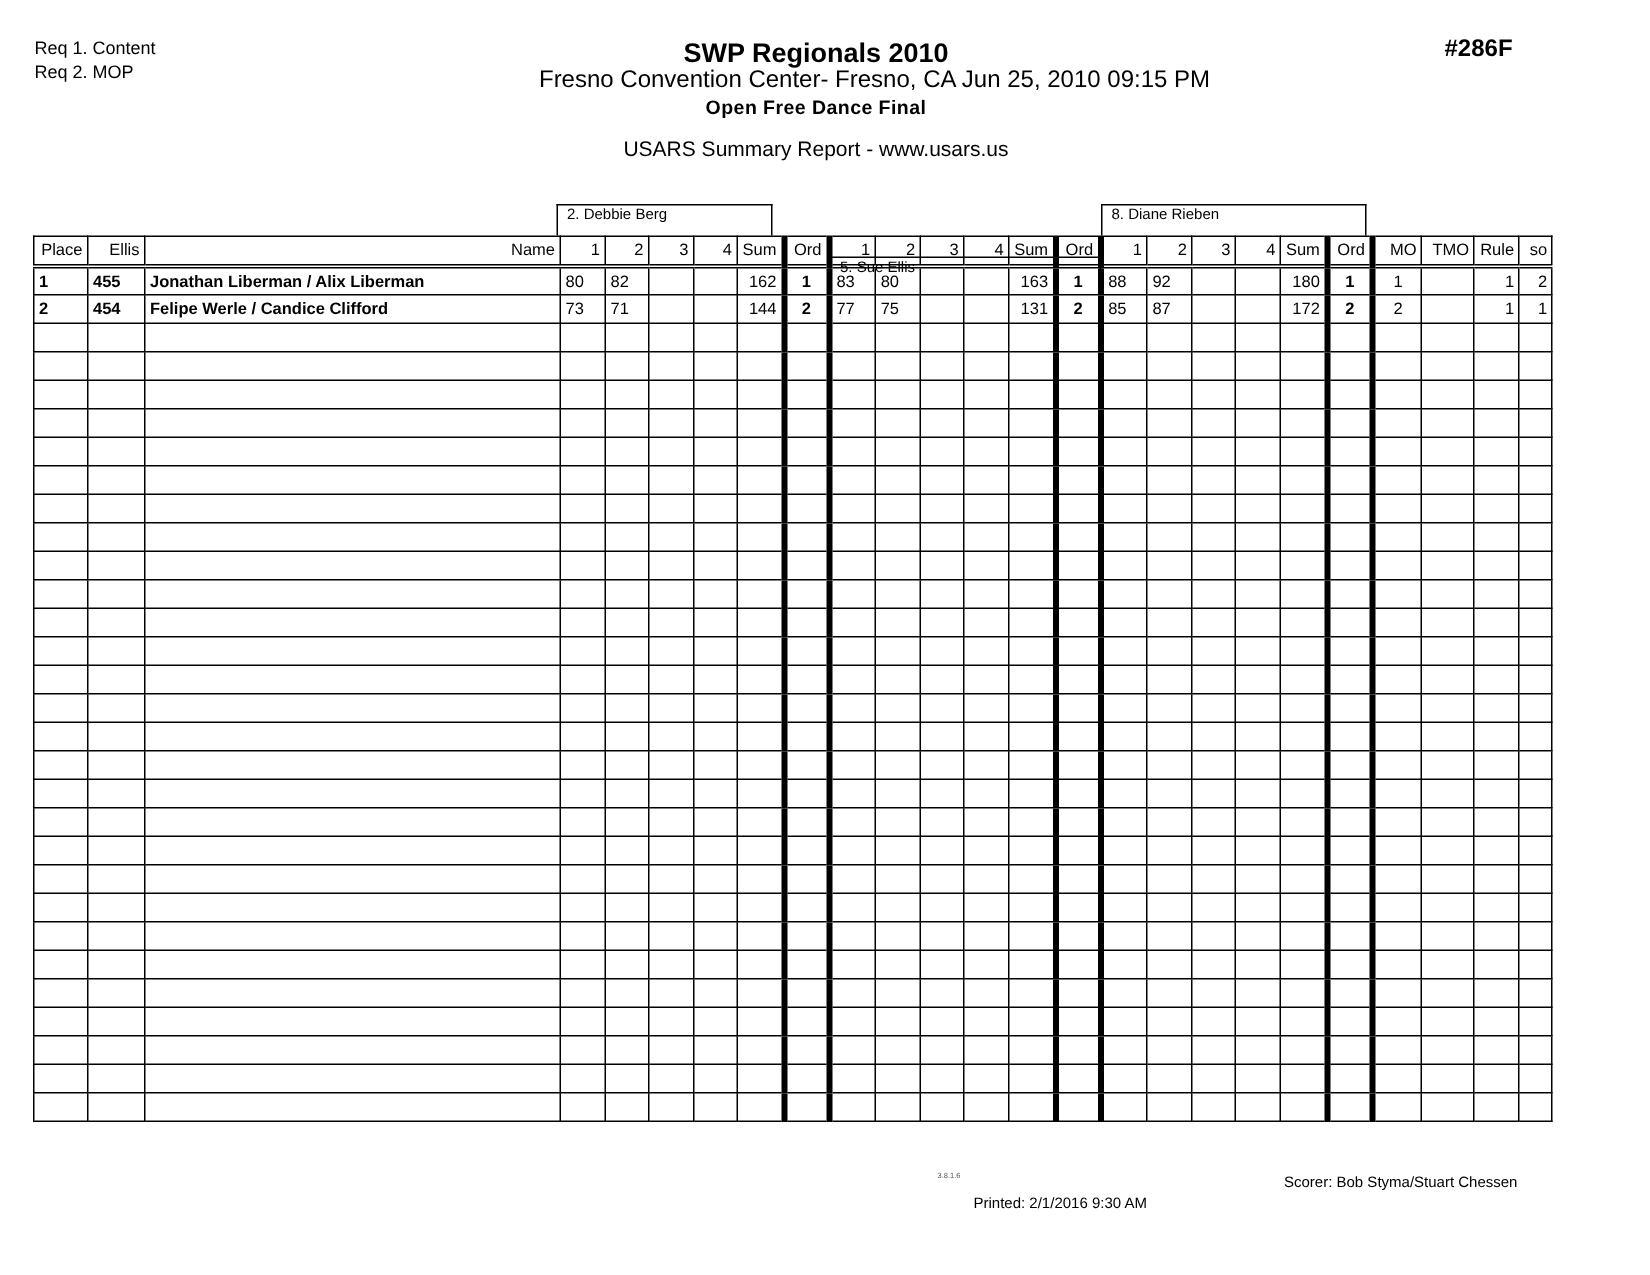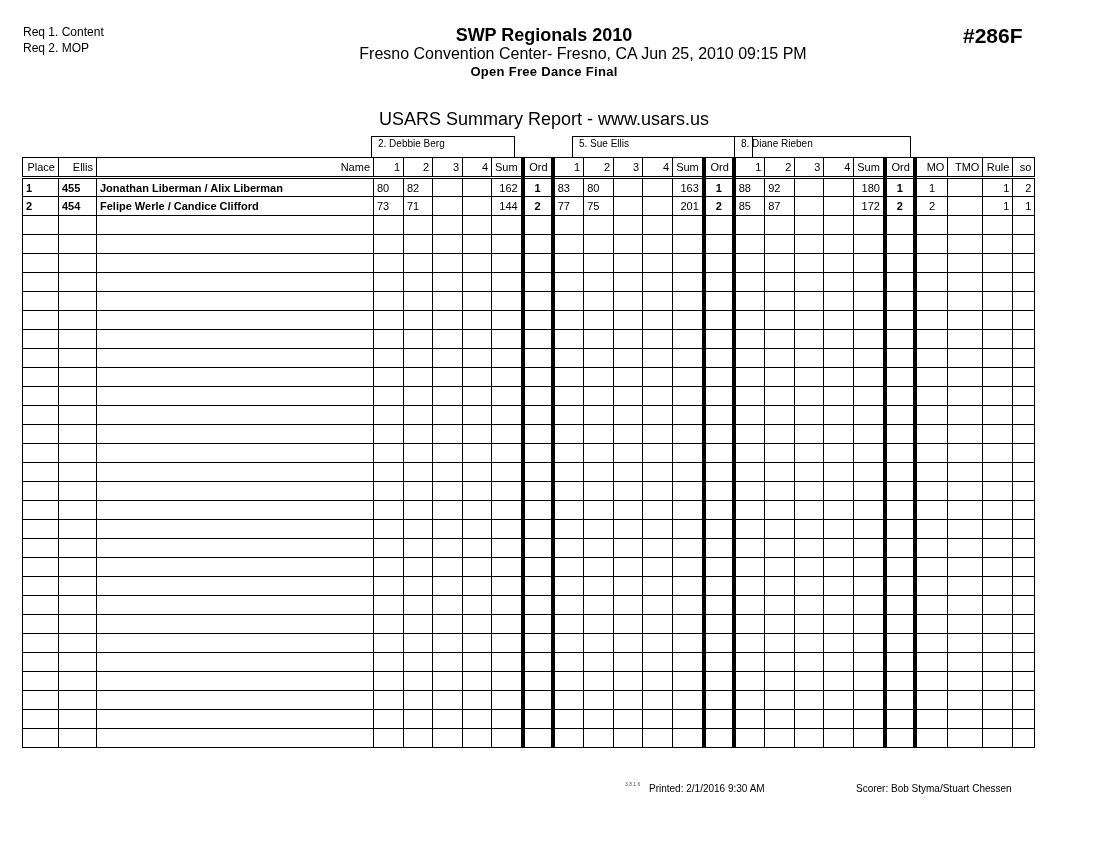--- a/index.html
+++ b/index.html
@@ -4,22 +4,22 @@
 <style>
   html, body { margin:0; padding:0; background:#ffffff; }
   body { width:1100px; height:850px; position:relative; overflow:hidden;
          font-family:"Liberation Sans", sans-serif; color:#000; }
   .abs { position:absolute; }
   .req { left:23px; font-size:12px; line-height:14px; }
   .title { left:0; width:1088px; text-align:center; }
   .t1 { top:25px; font-size:18px; font-weight:bold; }
   .t2 { top:45px; font-size:16px;padding-left:39px; }
   .t3 { top:64px; font-size:13px; font-weight:bold; letter-spacing:0.3px; }
-  .t4 { top:109px; font-size:18px; }
-  .event-code { top:24px; left:963px; font-size:21px; font-weight:bold; }
+  .t4 { top:91px; font-size:14px; }
+  .event-code { top:24px; left:963px; font-size:16px; font-weight:bold; }
 
   .judge-box { position:absolute; top:136px; height:21px; border:1px solid #000; border-bottom:none;
                font-size:10px; line-height:14px; padding-left:6px; box-sizing:border-box; }
 
   table.grid { position:absolute; left:22px; top:157px; border-collapse:collapse; table-layout:fixed; }
   table.grid td { border:1px solid #000; height:19px; padding:0 3px; font-size:11px;
                   white-space:nowrap; overflow:hidden; box-sizing:border-box; }
   table.grid tr.hdr td { height:20px; border-bottom:3px double #000;text-align:right; }
   .c { text-align:center; }
   .r { text-align:right; }
@@ -34,21 +34,21 @@
 <div class="abs req" style="top:25px;">Req 1. Content</div>
 <div class="abs req" style="top:41px;">Req 2. MOP</div>
 
 <div class="abs title t1">SWP Regionals 2010</div>
 <div class="abs title t2">Fresno Convention Center-  Fresno, CA  Jun 25, 2010  09:15 PM</div>
 <div class="abs title t3">Open Free Dance Final</div>
 <div class="abs title t4">USARS Summary Report - www.usars.us</div>
 <div class="abs event-code">#286F</div>
 
 <div class="judge-box" style="left:371px; width:144px;">2.  Debbie Berg</div>
-<div class="judge-box" style="left:572px; width:181px;">5.  Sue Ellis</div>
+<div class="judge-box" style="left:553px; width:181px;margin-top:35px;">5.  Sue Ellis</div>
 <div class="judge-box" style="left:734px; width:177px;">8.  Diane Rieben</div>
 
 <table class="grid">
   <colgroup>
     <col style="width:36px">
       <col style="width:38px">
       <col style="width:277px">
     <col style="width:30px">
       <col style="width:29px">
       <col style="width:30px">
@@ -134,21 +134,21 @@
         <td>73</td>
         <td>71</td>
         <td></td>
         <td></td>
         <td class="r">144</td>
         <td class="c b thickL">2</td>
         <td class="thickL">77</td>
         <td>75</td>
         <td></td>
         <td></td>
-        <td class="r">201</td>
+        <td class="r">131</td>
         <td class="c b thickL">2</td>
         <td class="thickL">85</td>
         <td>87</td>
         <td></td>
         <td></td>
         <td class="r">172</td>
         <td class="c b thickL">2</td>
         <td class="c thickL">2</td>
         <td class="c"></td>
         <td class="r">1</td>
@@ -907,14 +907,14 @@
         <td class="c b thickL"></td>
         <td class="c thickL"></td>
         <td class="c"></td>
         <td class="r"></td>
         <td class="r"></td>
       </tr>
     </tbody>
 </table>
 
 <div class="abs ver">3.8.1.6</div>
-<div class="abs footer" style="left:649px;">Printed:  2/1/2016  9:30 AM</div>
+<div class="abs footer" style="left:649px;margin-top:14px;">Printed:  2/1/2016  9:30 AM</div>
 <div class="abs footer" style="left:856px;">Scorer:   Bob Styma/Stuart Chessen</div>
 
 </body></html>

